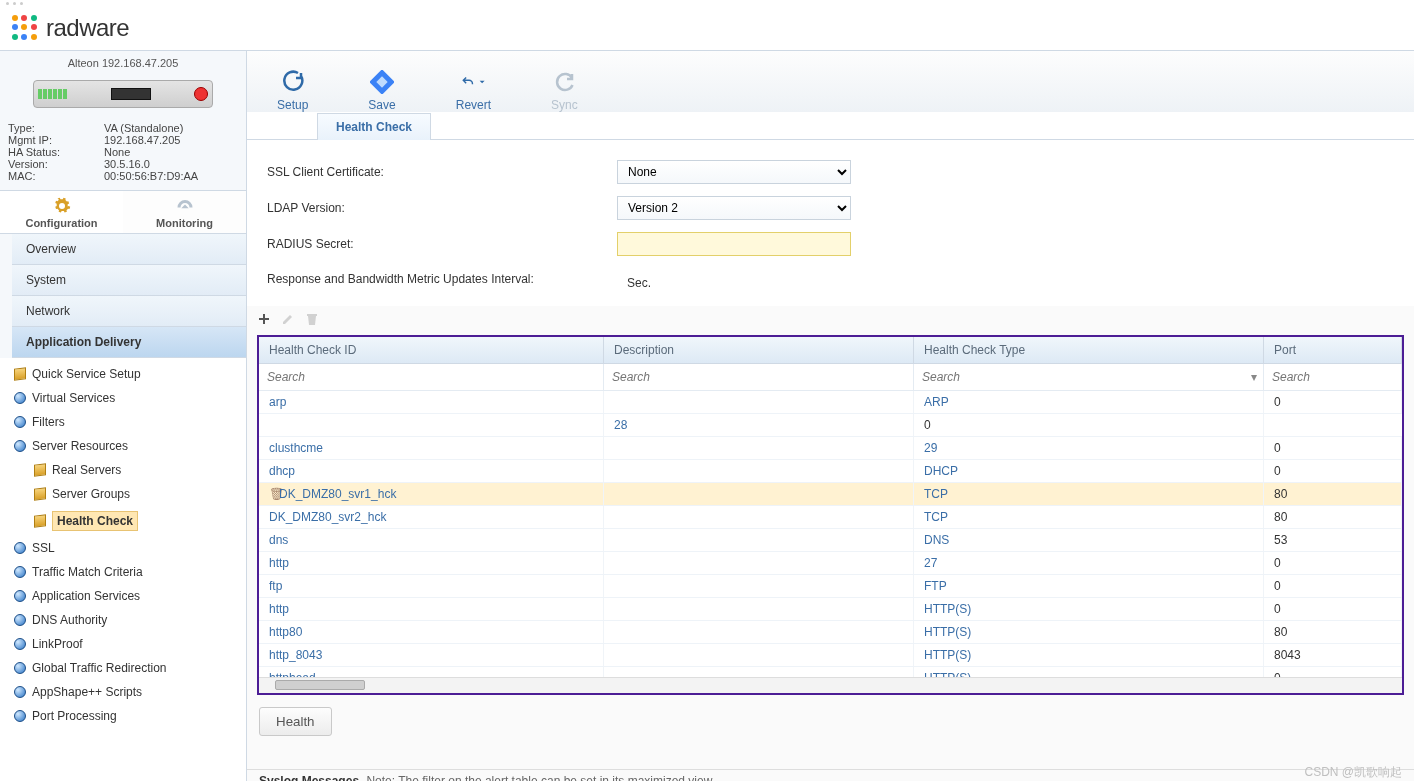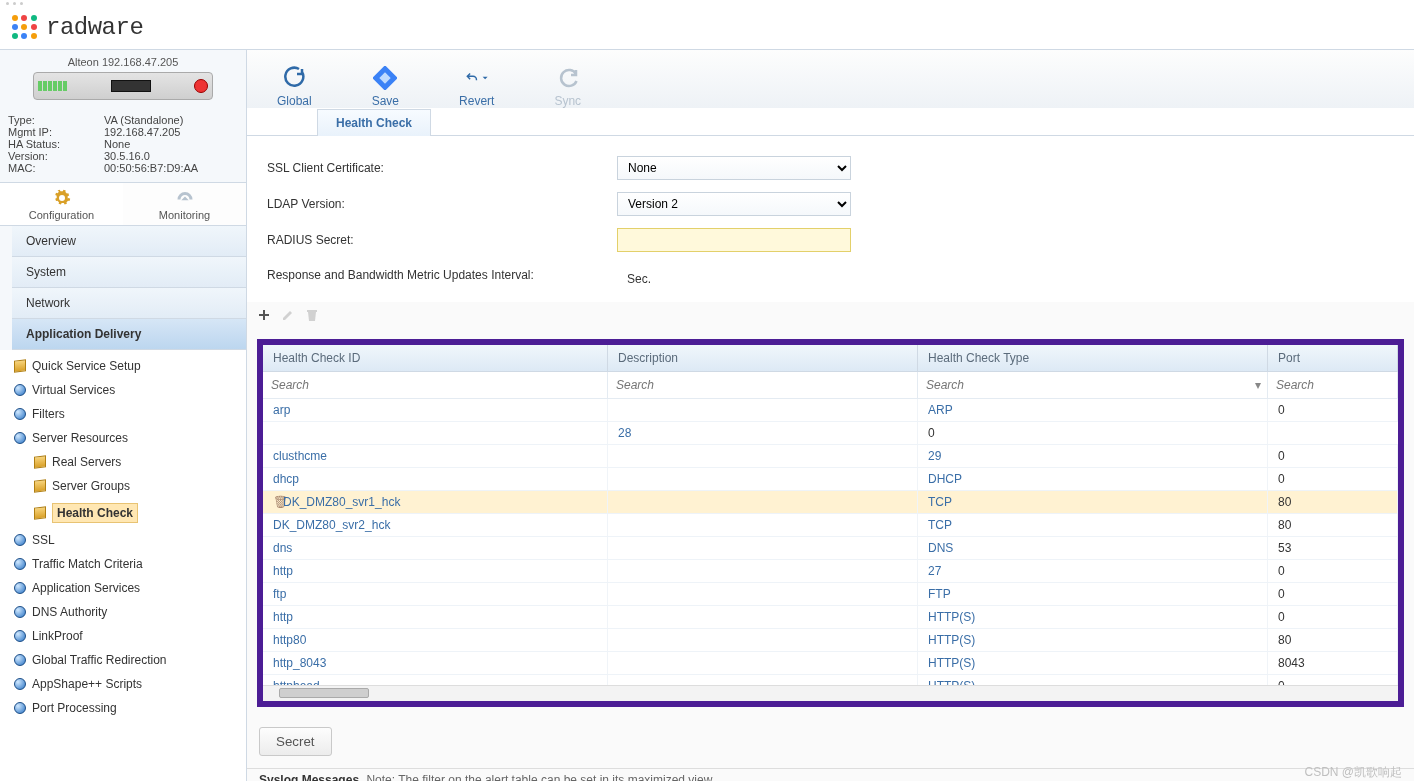--- a/index.html
+++ b/index.html
@@ -2,35 +2,35 @@
 <html><head>
 <meta charset="utf-8">
 <style>
   * { box-sizing: border-box; margin: 0; padding: 0; }
   body { font-family: Arial, Helvetica, sans-serif; font-size: 12px; color: #333; background: #fff; width: 1414px; height: 781px; overflow: hidden; }
   .top-bar { display: flex; align-items: center; height: 6px; padding-left: 6px; gap: 4px; }
   .dot { width: 3px; height: 3px; border-radius: 50%; background: #ccc; }
   .header-logo { display: flex; align-items: center; padding: 8px 12px; border-bottom: 1px solid #cfd9e4; gap: 8px; }
   .radware-dots { width: 26px; height: 26px; display: grid; grid-template-columns: repeat(3,1fr); grid-template-rows: repeat(3,1fr); gap: 2px; }
   .radware-dots span { width: 6px; height: 6px; border-radius: 50%; }
-  .brand-text { font-size: 24px; color: #333; font-weight: 400; letter-spacing: -0.5px; font-family: Liberation Mono, monospace; }
+  .brand-text { font-size: 24px; color: #333; font-weight: 400; letter-spacing: -0.5px; }
   .main { display: flex; height: calc(781px - 40px); }
   .sidebar { width: 247px; border-right: 1px solid #cfd9e4; background: #f5f8fb; display: flex; flex-direction: column; }
   .device-block { text-align: center; padding: 6px 4px; }
-  .device-title { font-size: 11px; color: #555; margin-bottom: 4px; }
+  .device-title { font-size: 11px; color: #555; margin-bottom: 11px; }
   .device-image { width: 180px; height: 28px; margin: 4px auto; background: linear-gradient(#e4e4e4,#cfcfcf); border: 1px solid #aaa; border-radius: 4px; position: relative; display:flex; align-items:center; justify-content:space-between; padding:0 4px; }
   .device-image .leds { display:flex; gap:1px; }
   .device-image .leds span { width:4px; height:10px; background:#6c6; }
   .device-image .screen { width:40px; height:12px; background:#333; border:1px solid #111; }
   .device-image .power { width:14px; height:14px; border-radius:50%; background:#e33; border:1px solid #900; }
   .info-table { font-size: 11px; color: #444; padding: 4px 8px 8px; }
   .info-table div { display: flex; }
   .info-table .k { width: 96px; }
   .tabs2 { display: flex; border-top:1px solid #cfd9e4; border-bottom:1px solid #cfd9e4; background:#fdfdfd; }
-  .tabs2 .tab { flex:1; text-align:center; padding:6px 0 4px; font-size:11px; color:#555; cursor:pointer; }
+  .tabs2 .tab { flex:1; text-align:center; padding:6px 0 4px; font-size:11px; color:#555; cursor:pointer;font-weight:bold; }
   .tabs2 .tab.active { background:#fff; }
   .tabs2 .tab .gear, .tabs2 .tab .mon { display:inline-block; }
   .nav-section { }
   .nav-item { padding: 8px 14px; font-size: 12px; color: #333; border-bottom: 1px solid #cfd9e4; background: linear-gradient(#f0f6fb,#e2ecf6); cursor:pointer;margin-left:12px; }
   .nav-item.group-head { font-weight: bold; background: linear-gradient(#d6e6f6,#bcd6ef); }
   .tree { padding: 4px 0; background: #fff; flex:1; overflow:auto; }
   .tree-item { display:flex; align-items:center; gap:6px; padding: 5px 8px 5px 14px; font-size:12px; color:#333; cursor:pointer; }
   .tree-item.child { padding-left: 34px; }
   .tree-item.sel span.lbl { background:#ffe7b3; padding:2px 4px; border:1px solid #e8c373; font-weight:bold; }
   .cube { width:12px; height:12px; background: linear-gradient(#f7d37a,#d9a028); transform: skewY(-6deg); border:1px solid #b07f12; }
@@ -50,21 +50,21 @@
   .form-row { display:flex; align-items:center; margin: 12px 0; }
   .form-row .flabel { width: 350px; font-size:12px; color:#333; }
   .form-row .fcontrol { width: 234px; }
   .form-row select, .form-row input[type=text] { width:100%; height:24px; border:1px solid #c9d3dd; background: linear-gradient(#fff,#f5f8fb); padding:2px 6px; font-size:12px; }
   .form-row .suffix { margin-left:10px; font-size:12px; color:#333;margin-top:8px; }
   input.secret { background:#fff9db !important; border:1px solid #e3d06a !important; }
 
   .grid-toolbar { padding:6px 10px; display:flex; gap:10px; color:#888; }
   .grid-toolbar span { cursor:pointer; }
 
-  .grid { border:6px solid #4c1d95; margin: 8px 10px; background:#fff; }
+  .grid { border:2px solid #4c1d95; margin: 0 10px; background:#fff; }
   .grid-head, .grid-filter, .grid-row { display:grid; grid-template-columns: 345px 310px 350px 1fr; }
   .grid-head div { padding:6px 10px; background: linear-gradient(#f0f6fb,#dde9f5); border-right:1px solid #cfd9e4; border-bottom:1px solid #cfd9e4; color:#5b6b7b; font-size:12px; }
   .grid-filter div { padding:3px 6px; border-right:1px solid #e4ebf2; border-bottom:1px solid #e4ebf2; }
   .grid-filter input { width:100%; border:none; font-style:italic; color:#0f172a; font-size:12px; padding:3px 2px; outline:none; }
   .filter-dd { display:flex; align-items:center; }
   .filter-dd .dd { margin-left:auto; color:#888; cursor:pointer; }
   .grid-body { max-height: 286px; overflow:auto; }
   .grid-row { border-bottom:1px solid #eef3f8; font-size:12px; }
   .grid-row > div { padding:4px 10px; border-right:1px solid #f0f4f8; color:#3a6ea7; white-space:nowrap; overflow:hidden; }
   .grid-row > div.num { color:#333; }
@@ -229,21 +229,21 @@
   </div>
 
   <div class="content">
     <div class="toolbar">
       <div class="tool-btn">
         <div class="tool-icon">
             <svg width="24" height="24" viewBox="0 0 24 24">
               <path fill="none" stroke="#2f6aa8" stroke-width="2.5" d="M20 6a9 9 0 11-3-3M20 3v5h-5"></path>
             </svg>
           </div>
-        <span>Global</span>
+        <span>Setup</span>
       </div>
       <div class="tool-btn">
         <div class="tool-icon">
             <svg width="24" height="24" viewBox="0 0 24 24">
               <rect x="3" y="3" width="18" height="18" fill="#3b82f6" transform="rotate(45 12 12)"></rect>
               <rect x="8" y="8" width="8" height="8" fill="#bfdbfe" transform="rotate(45 12 12)"></rect>
             </svg>
           </div>
         <span>Save</span>
       </div>
@@ -397,21 +397,21 @@
             <div>HTTP(S)</div>
             <div class="num">0</div>
           </div>
         </div>
       <div class="hscroll">
           <div class="thumb"></div>
         </div>
     </div>
 
     <div class="submit-row">
-      <button>Secret</button>
+      <button>Health</button>
     </div>
 
     <div class="syslog">
       <b>Syslog Messages</b>
       <span style="color:#666; margin-left:4px;">Note: The filter on the alert table can be set in its maximized view</span>
     </div>
   </div>
 </div>
 
 <div class="watermark">CSDN @凯歌响起</div>

